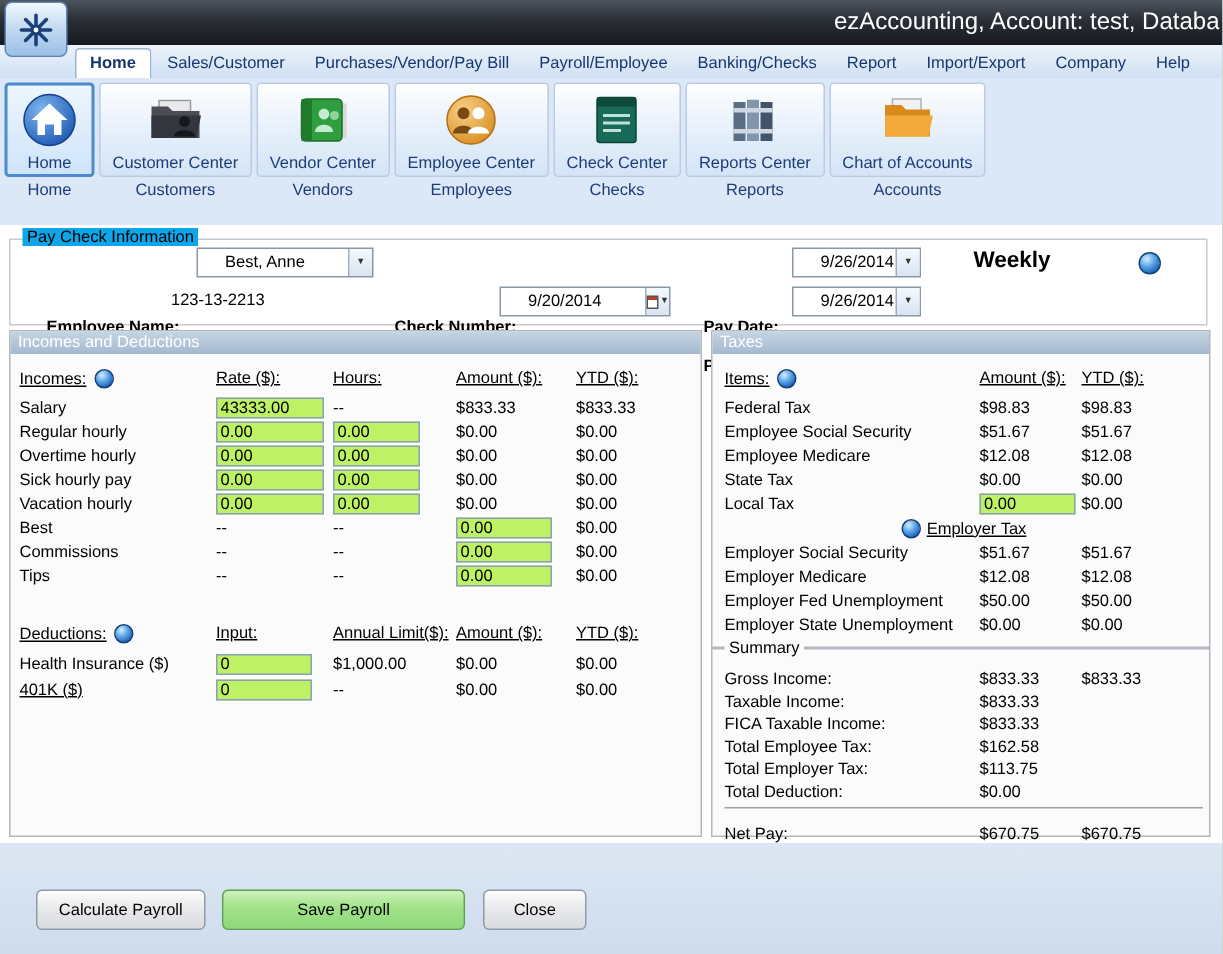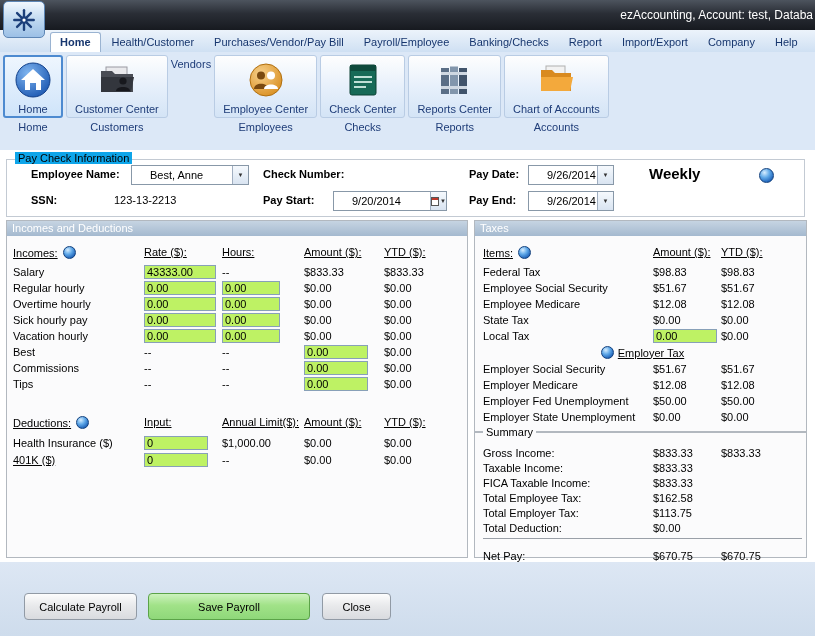--- a/index.html
+++ b/index.html
@@ -3,21 +3,21 @@
 <meta charset="utf-8">
 <style>
   * { margin:0; padding:0; box-sizing:border-box; }
   body { font-family:"Liberation Sans", sans-serif; font-size:11px; color:#000; background:#888; }
   .window { position:relative; width:815px; height:636px; background:#fff; overflow:hidden; }
 
   
   .titlebar { position:absolute; top:0; left:0; right:0; height:30px;
     background:linear-gradient(#4d545e, #2a2e36 45%, #171a20);
     display:flex; align-items:center; justify-content:flex-end; padding-right:2px; }
-  .titlebar .title { color:#fff; font-size:12px; white-space:nowrap; overflow:hidden; }
+  .titlebar .title { color:#fff; font-size:16px; white-space:nowrap; overflow:hidden; }
   .app-icon { position:absolute; top:1px; left:3px; width:42px; height:37px; z-index:6;
     background:linear-gradient(#f2f8fe, #bcd6ef 55%, #9cc0e6); border:1px solid #5d86b5; border-radius:5px;
     display:flex; align-items:center; justify-content:center; }
   .app-icon svg { width:26px; height:26px; }
 
   
   .tabbar { position:absolute; top:30px; left:0; right:0; height:22px;
     background:linear-gradient(#ecf3fb, #cfe0f3); display:flex; align-items:flex-end; padding-left:50px; gap:2px; }
   .tab { padding:3px 9px 4px; color:#17366e; white-space:nowrap; border-radius:3px 3px 0 0; cursor:default; }
   .tab.active { background:#fff; border:1px solid #9ab3d1; border-bottom:none; font-weight:bold; }
@@ -33,21 +33,21 @@
   .ticon { width:42px; height:42px; display:flex; align-items:center; justify-content:center; }
   .ticon svg { width:40px; height:40px; }
   .tlabel { margin-top:2px; white-space:nowrap; }
   .tool-caption { margin-top:3px; color:#1e3c78; }
 
   .content-bg { position:absolute; top:150px; left:0; right:0; height:412px; background:#fff; }
 
   
   .paycheck-box { position:absolute; top:159px; left:6px; width:799px; height:58px; border:1px solid #c3cad3; }
   .paycheck-box .legend { position:absolute; top:-8px; left:8px; background:#0ea5e9; padding:0 3px; }
-  .fld-label { position:absolute; font-weight:bold; white-space:nowrap; }
+  .fld-label { position:absolute; font-weight:bold; white-space:nowrap;margin-top:44px; }
   .plain-val { position:absolute; white-space:nowrap; }
   .combo { position:absolute; height:20px; background:#fff; border:1px solid #8livre898a8; border:1px solid #8898a8; display:flex; align-items:center; cursor:default; }
   .combo .val { flex:1; padding:0 4px; white-space:nowrap; overflow:hidden;margin-left:14px; }
   .arrow-btn { width:16px; height:100%; border-left:1px solid #a0aec0;
     background:linear-gradient(#f5f9fd,#d9e4f1); display:flex; align-items:center; justify-content:center; gap:1px; }
   .arrow-btn::after { content:"▼"; font-size:6px; color:#333; }
   .cal-glyph { width:9px; height:9px; border:1px solid #555; background:#fff; }
   .cal-glyph::before { content:""; display:block; height:2px; background:#c0392b; }
   .hidden-input { position:absolute; border:none; background:#fff; height:18px; font:11px "Liberation Sans",sans-serif; }
 
@@ -112,21 +112,21 @@
         <line x1="5.6" y1="5.6" x2="18.4" y2="18.4"></line>
           <line x1="18.4" y1="5.6" x2="5.6" y2="18.4"></line>
       </g>
       <circle cx="12" cy="12" r="3.4" fill="#1c3f7a"></circle>
         <circle cx="12" cy="12" r="1.5" fill="#fff"></circle>
     </svg>
   </div>
 
   <div class="tabbar">
     <div class="tab active">Home</div>
-    <div class="tab">Health/Customer</div>
+    <div class="tab">Sales/Customer</div>
     <div class="tab">Purchases/Vendor/Pay Bill</div>
     <div class="tab">Payroll/Employee</div>
     <div class="tab">Banking/Checks</div>
     <div class="tab">Report</div>
     <div class="tab">Import/Export</div>
     <div class="tab">Company</div>
     <div class="tab">Help</div>
   </div>
 
   <div class="toolbar">
@@ -157,20 +157,33 @@
           <path d="M4 17 L37 17 L34 32 L4 32 Z" fill="#33363d"></path>
           <circle cx="26" cy="21" r="3.6" fill="#17181d"></circle>
               <path d="M19 31 C19 25.5 33 25.5 33 31 Z" fill="#17181d"></path>
             </svg>
         </span>
         <span class="tlabel">Customer Center</span>
       </div>
       <div class="tool-caption">Customers</div>
     </div>
     <div class="tool">
+      <div class="tool-btn">
+        <span class="ticon">
+          <svg viewBox="0 0 40 40">
+              <rect x="33" y="9" width="3" height="23" fill="#d8d8d8"></rect>
+          <rect x="6" y="6" width="27" height="28" rx="3" fill="#2f9e3f" stroke="#1c6f28"></rect>
+          <rect x="6" y="6" width="7" height="28" fill="#1f7a2c"></rect>
+          <circle cx="21" cy="16" r="3.6" fill="#c4ead0"></circle>
+              <circle cx="28" cy="17" r="3" fill="#8fd49a"></circle>
+          <path d="M15 28 C15 21.5 27 21.5 27 28 Z" fill="#c4ead0"></path>
+            </svg>
+        </span>
+        <span class="tlabel">Vendor Center</span>
+      </div>
       <div class="tool-caption">Vendors</div>
     </div>
     <div class="tool">
       <div class="tool-btn">
         <span class="ticon">
           <svg viewBox="0 0 40 40">
               <defs>
                 <radialGradient id="g2" cx="35%" cy="30%" r="80%">
                   <stop offset="0" stop-color="#f7d08a"></stop>
                   <stop offset="1" stop-color="#d88d1e"></stop>

